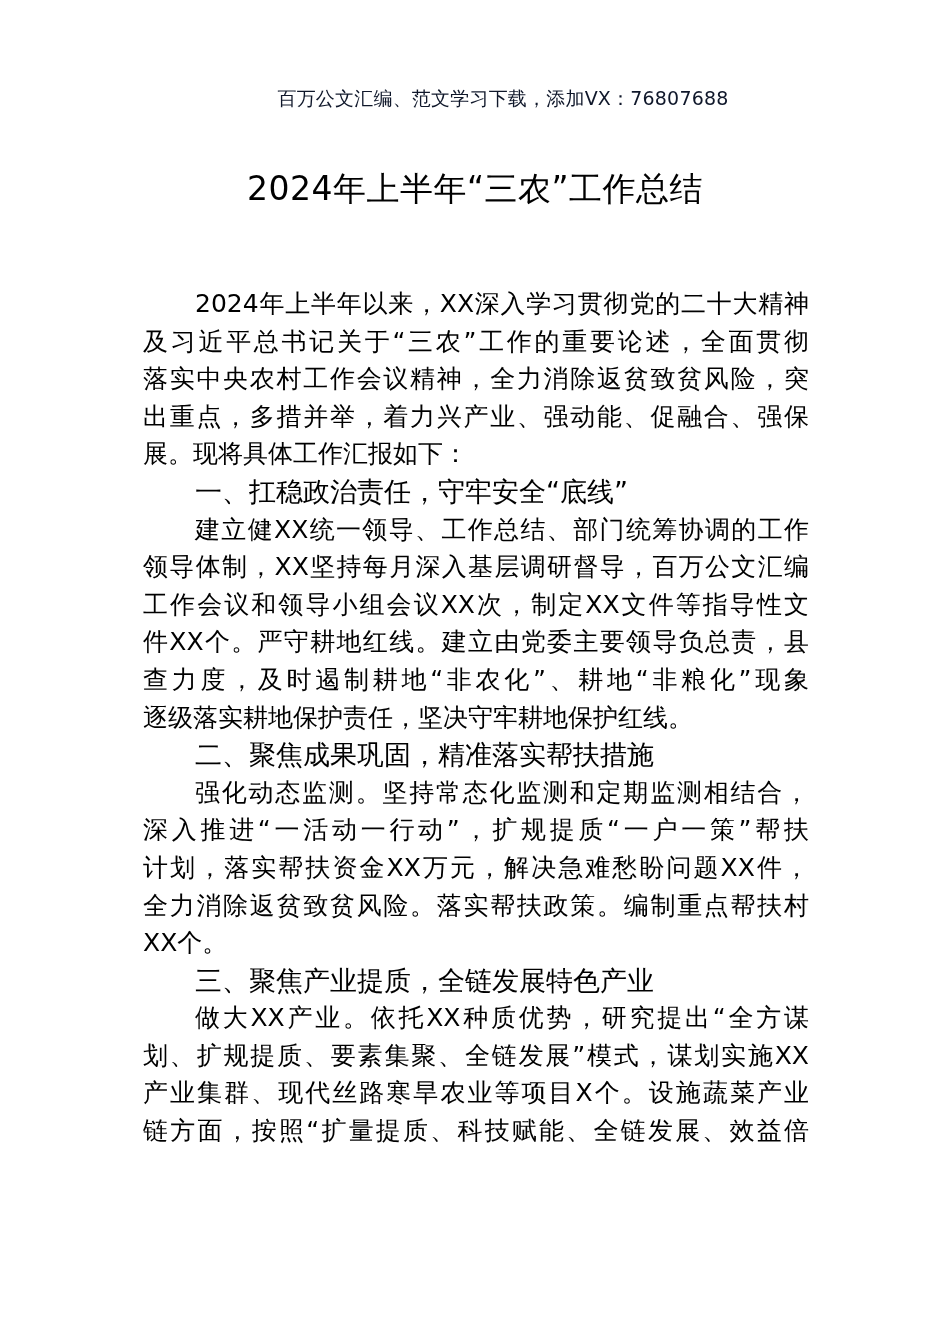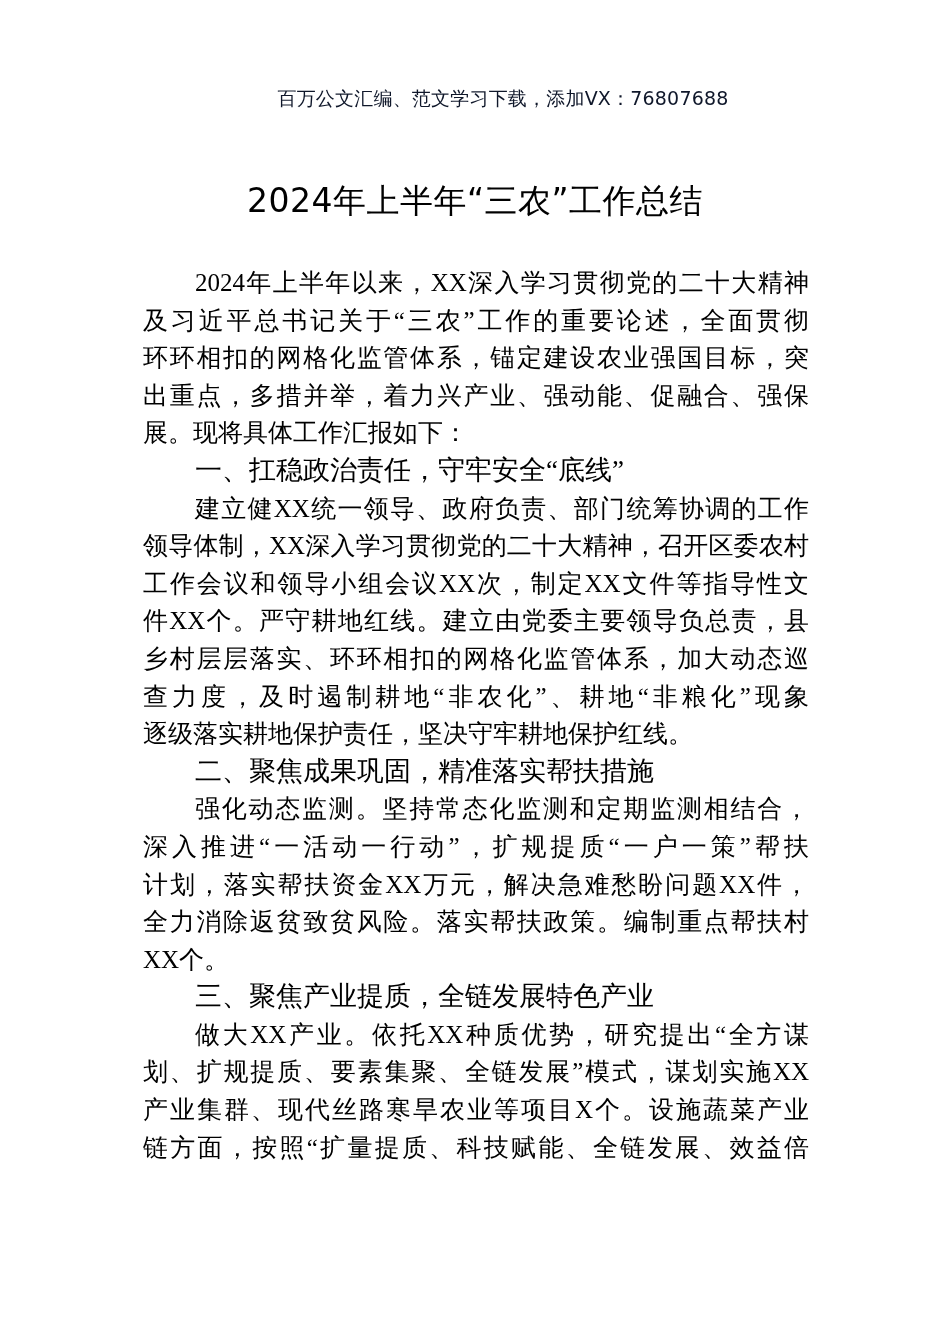--- a/index.html
+++ b/index.html
@@ -22,35 +22,34 @@
       width: 950px;
       text-align: center;
       font-size: 19px;
       line-height: 28px;
       color: #0f172a;
       letter-spacing: 0.2px;
       padding-left: 28px;
     }
     .title {
       position: absolute;
-      top: 176px;
+      top: 164px;
       left: 0;
       width: 950px;
       text-align: center;
       font-size: 33px;
       line-height: 50px;
       color: #000000;
       letter-spacing: 0.5px;
     }
     .body-text {
       position: absolute;
-      top: 264px;
+      top: 285px;
       left: 143px;
       width: 666px;
-      font-family: Liberation Serif, serif;
     }
     .line {
       display: block;
       height: 37.6px;
       line-height: 37.6px;
       font-size: 25px;
       white-space: nowrap;
       text-align: justify;
       text-align-last: justify;
       letter-spacing: 0px;
@@ -69,29 +68,28 @@
 </head>
 <body>
 
 <div class="banner">百万公文汇编、范文学习下载，添加VX：76807688</div>
 
 <div class="title">2024年上半年“三农”工作总结</div>
 
 <div class="body-text">
   <span class="line indent">2024年上半年以来，XX深入学习贯彻党的二十大精神</span>
   <span class="line">及习近平总书记关于“三农”工作的重要论述，全面贯彻</span>
-  <span class="line">环环相扣的网格化监管体系，锚定建设农业强国目标，突</span>
+  <span class="line">落实中央农村工作会议精神，全力消除返贫致贫风险，突</span>
   <span class="line">出重点，多措并举，着力兴产业、强动能、促融合、强保</span>
   <span class="line last">展。现将具体工作汇报如下：</span>
   <span class="line indent heading">一、扛稳政治责任，守牢安全“底线”</span>
-  <span class="line indent">建立健XX统一领导、政府负责、部门统筹协调的工作</span>
-  <span class="line">领导体制，XX深入学习贯彻党的二十大精神，召开区委农村</span>
+  <span class="line indent">建立健XX统一领导、工作总结、部门统筹协调的工作</span>
+  <span class="line">领导体制，XX坚持每月深入基层调研督导，百万公文汇编</span>
   <span class="line">工作会议和领导小组会议XX次，制定XX文件等指导性文</span>
   <span class="line">件XX个。严守耕地红线。建立由党委主要领导负总责，县</span>
-  <span class="line">乡村层层落实、环环相扣的网格化监管体系，加大动态巡</span>
   <span class="line">查力度，及时遏制耕地“非农化”、耕地“非粮化”现象</span>
   <span class="line last">逐级落实耕地保护责任，坚决守牢耕地保护红线。</span>
   <span class="line indent heading">二、聚焦成果巩固，精准落实帮扶措施</span>
   <span class="line indent">强化动态监测。坚持常态化监测和定期监测相结合，</span>
   <span class="line">深入推进“一活动一行动”，扩规提质“一户一策”帮扶</span>
   <span class="line">计划，落实帮扶资金XX万元，解决急难愁盼问题XX件，</span>
   <span class="line">全力消除返贫致贫风险。落实帮扶政策。编制重点帮扶村</span>
   <span class="line last">XX个。</span>
   <span class="line indent heading">三、聚焦产业提质，全链发展特色产业</span>
   <span class="line indent">做大XX产业。依托XX种质优势，研究提出“全方谋</span>

